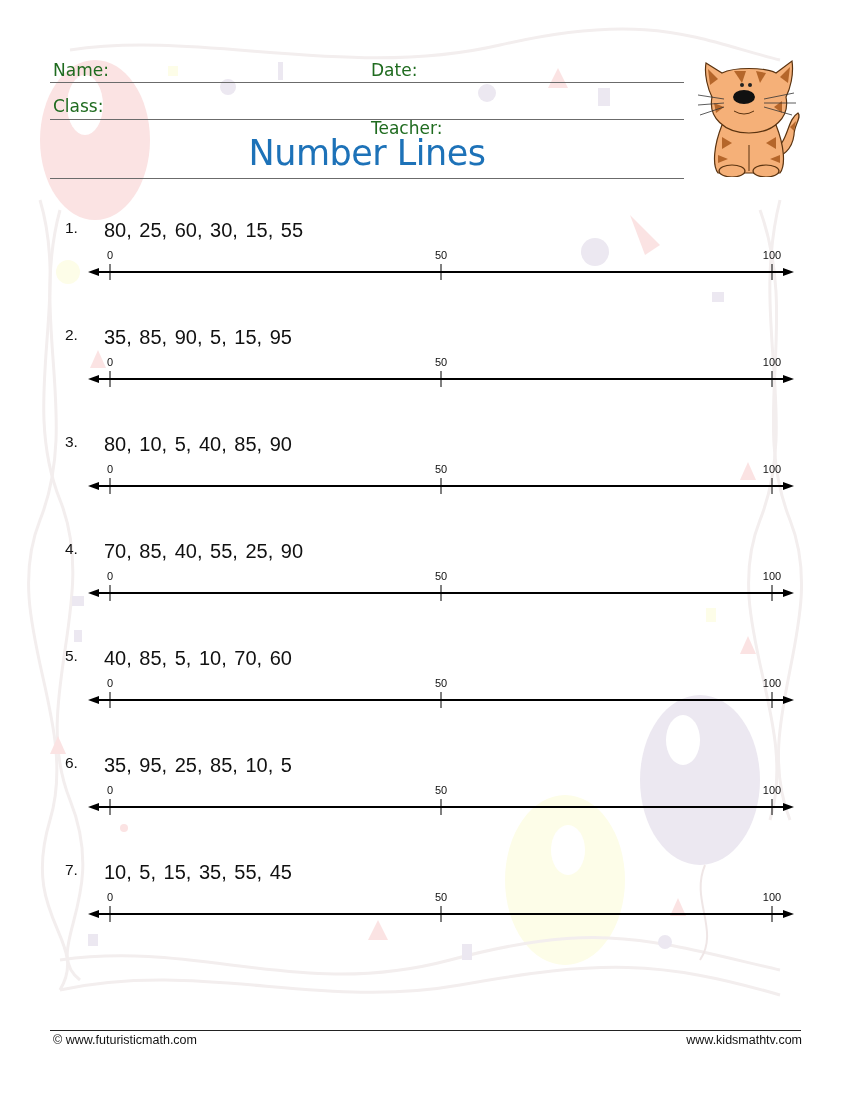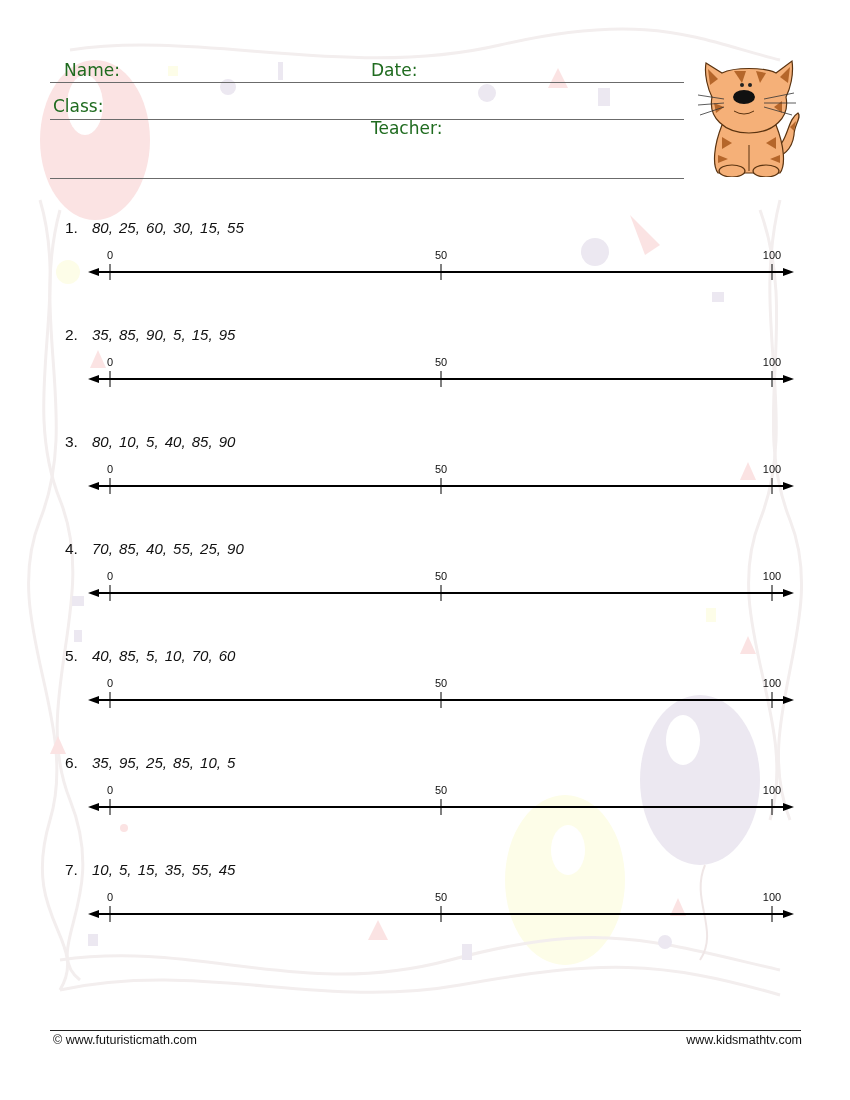--- a/index.html
+++ b/index.html
@@ -5,21 +5,21 @@
   html, body { margin:0; padding:0; }
   body { width:850px; height:1100px; background:#ffffff; position:relative; overflow:hidden; font-family:"Liberation Sans", sans-serif; }
   .bg { position:absolute; left:0; top:0; width:850px; height:1100px; z-index:0; }
   .layer { position:absolute; left:0; top:0; width:850px; height:1100px; z-index:1; }
   .hdr-label { position:absolute; font-family:"DejaVu Sans", sans-serif; font-size:17px; color:#1f6b1f; }
   .rule { position:absolute; height:1px; background:#6b6b6b; }
   .title { position:absolute; left:0; width:734px; top:133px; text-align:center; font-family:"DejaVu Sans", sans-serif; font-size:35px; color:#1d72b8; letter-spacing:-0.5px; }
   .instr { position:absolute; left:59px; top:191px; font-size:15.5px; color:#111; }
   .problem { position:absolute; left:0; width:850px; height:107px; }
   .pnum { position:absolute; left:65px; top:0; font-size:15.5px; color:#111; }
-  .pvals { position:absolute; left:92px; top:0; font-size:15px; color:#111; word-spacing:2px;font-style:italic; }
+  .pvals { position:absolute; left:104px; top:0; font-size:20px; color:#111; word-spacing:2px; }
   .nl { position:absolute; left:88px; top:30px; width:706px; height:30px; }
   .tick-label { position:absolute; top:0; font-size:11px; color:#111; transform:translateX(-50%); }
   .cat { position:absolute; left:694px; top:55px; width:110px; height:122px; z-index:2; }
   .footer-rule { position:absolute; left:50px; top:1030px; width:751px; height:1px; background:#222; }
   .footer-left { position:absolute; left:53px; top:1033px; font-size:12.5px; color:#111; }
   .footer-right { position:absolute; right:48px; top:1033px; font-size:12.5px; color:#111; }
 </style>
 </head>
 <body>
 
@@ -63,28 +63,29 @@
   <polygon points="378,920 368,940 388,940" fill="#fbe3e3"></polygon>
   <polygon points="678,898 670,916 686,916" fill="#fbe3e3"></polygon>
   <circle cx="665" cy="942" r="7" fill="#ece8f1"></circle>
   <rect x="462" y="944" width="10" height="16" fill="#ece8f1"></rect>
   <rect x="88" y="934" width="10" height="12" fill="#ece8f1"></rect>
   <circle cx="124" cy="828" r="4" fill="#fbe3e3"></circle>
 </svg>
 
 <div class="layer">
 
-  <div class="hdr-label" style="left:53px; top:60px;margin-left:11px;">Name:</div>
+  <div class="hdr-label" style="left:53px; top:60px;">Name:</div>
   <div class="hdr-label" style="left:371px; top:60px;">Date:</div>
   <div class="rule" style="left:50px; top:82px; width:634px;"></div>
 
   <div class="hdr-label" style="left:53px; top:96px;">Class:</div>
   <div class="hdr-label" style="left:371px; top:96px;margin-top:22px;">Teacher:</div>
   <div class="rule" style="left:50px; top:119px; width:634px;"></div>
 
+  <div class="title">Number Lines</div>
   <div class="rule" style="left:50px; top:178px; width:634px;"></div>
 
   <svg class="cat" viewBox="0 0 110 122" xmlns="http://www.w3.org/2000/svg">
 
     <path d="M78 95 C 95 90, 92 65, 104 58 C 108 62, 100 70, 100 80 C 98 95, 88 102, 80 102 Z" fill="#f5b078" stroke="#5a3310" stroke-width="1.2"></path>
 
     <path d="M28 70 C 20 90, 18 110, 24 118 L 86 118 C 92 110, 90 90, 82 70 Z" fill="#f5b078" stroke="#5a3310" stroke-width="1.2"></path>
 
     <ellipse cx="38" cy="116" rx="13" ry="6" fill="#f5b078" stroke="#5a3310" stroke-width="1.2"></ellipse>
     <ellipse cx="72" cy="116" rx="13" ry="6" fill="#f5b078" stroke="#5a3310" stroke-width="1.2"></ellipse>

